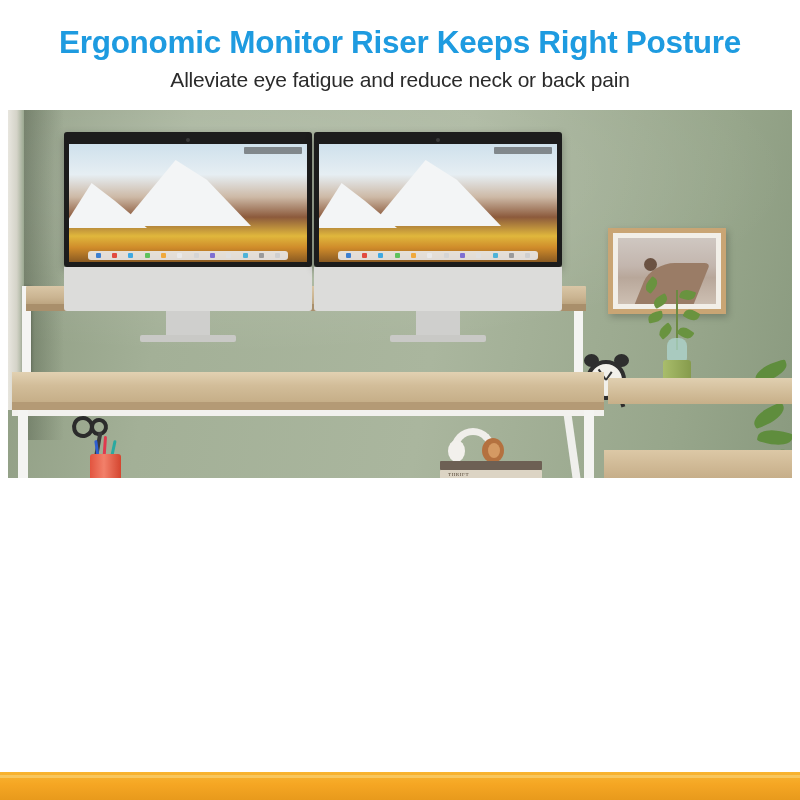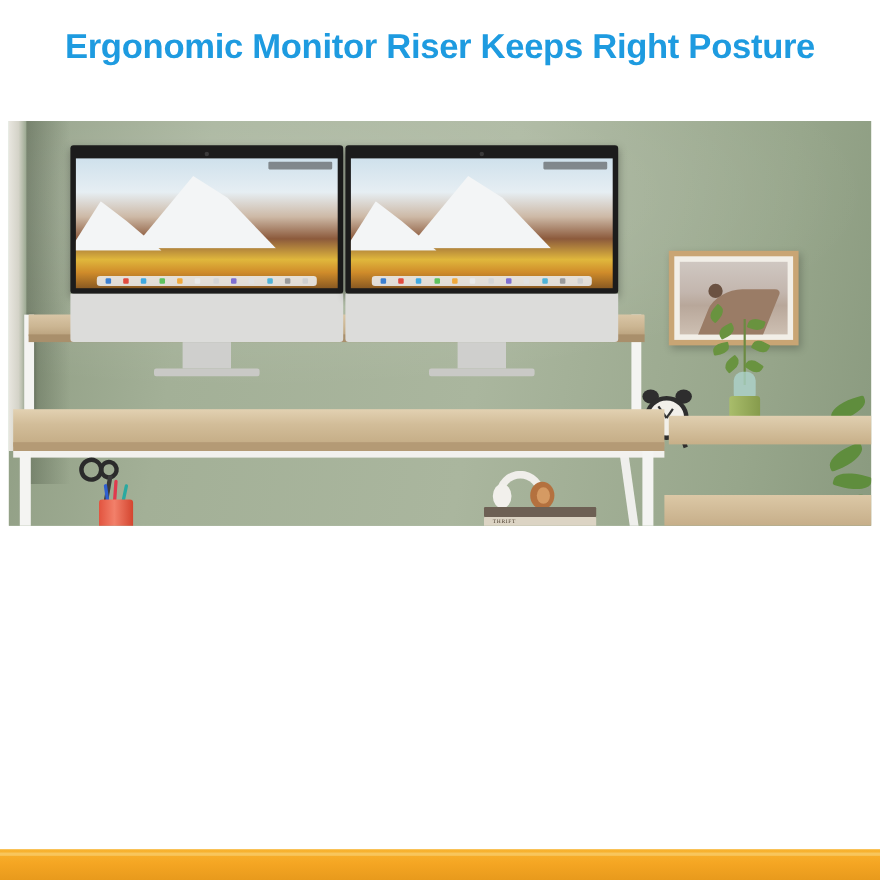--- a/index.html
+++ b/index.html
@@ -133,20 +133,21 @@
     background: linear-gradient(180deg,#f8b431 0%, #f5a623 45%, #e89a1c 100%); }
   .floor-line { position: absolute; left: 0; bottom: 22px; width: 800px; height: 3px; background: #f8c65c; }
 </style>
 </head>
 <body>
 
 <div class="page">
 
   <div class="header">
     <div class="headline">Ergonomic Monitor Riser Keeps Right Posture</div>
+    <div class="subhead">Alleviate eye fatigue and reduce neck or back pain</div>
   </div>
 
   <div class="photo">
     <div class="wall"></div>
     <div class="wall-left-edge"></div>
     <div class="wall-shadow-l"></div>
 
     <div class="art-frame">
       <div class="art-mat">
         <div class="art-img">

